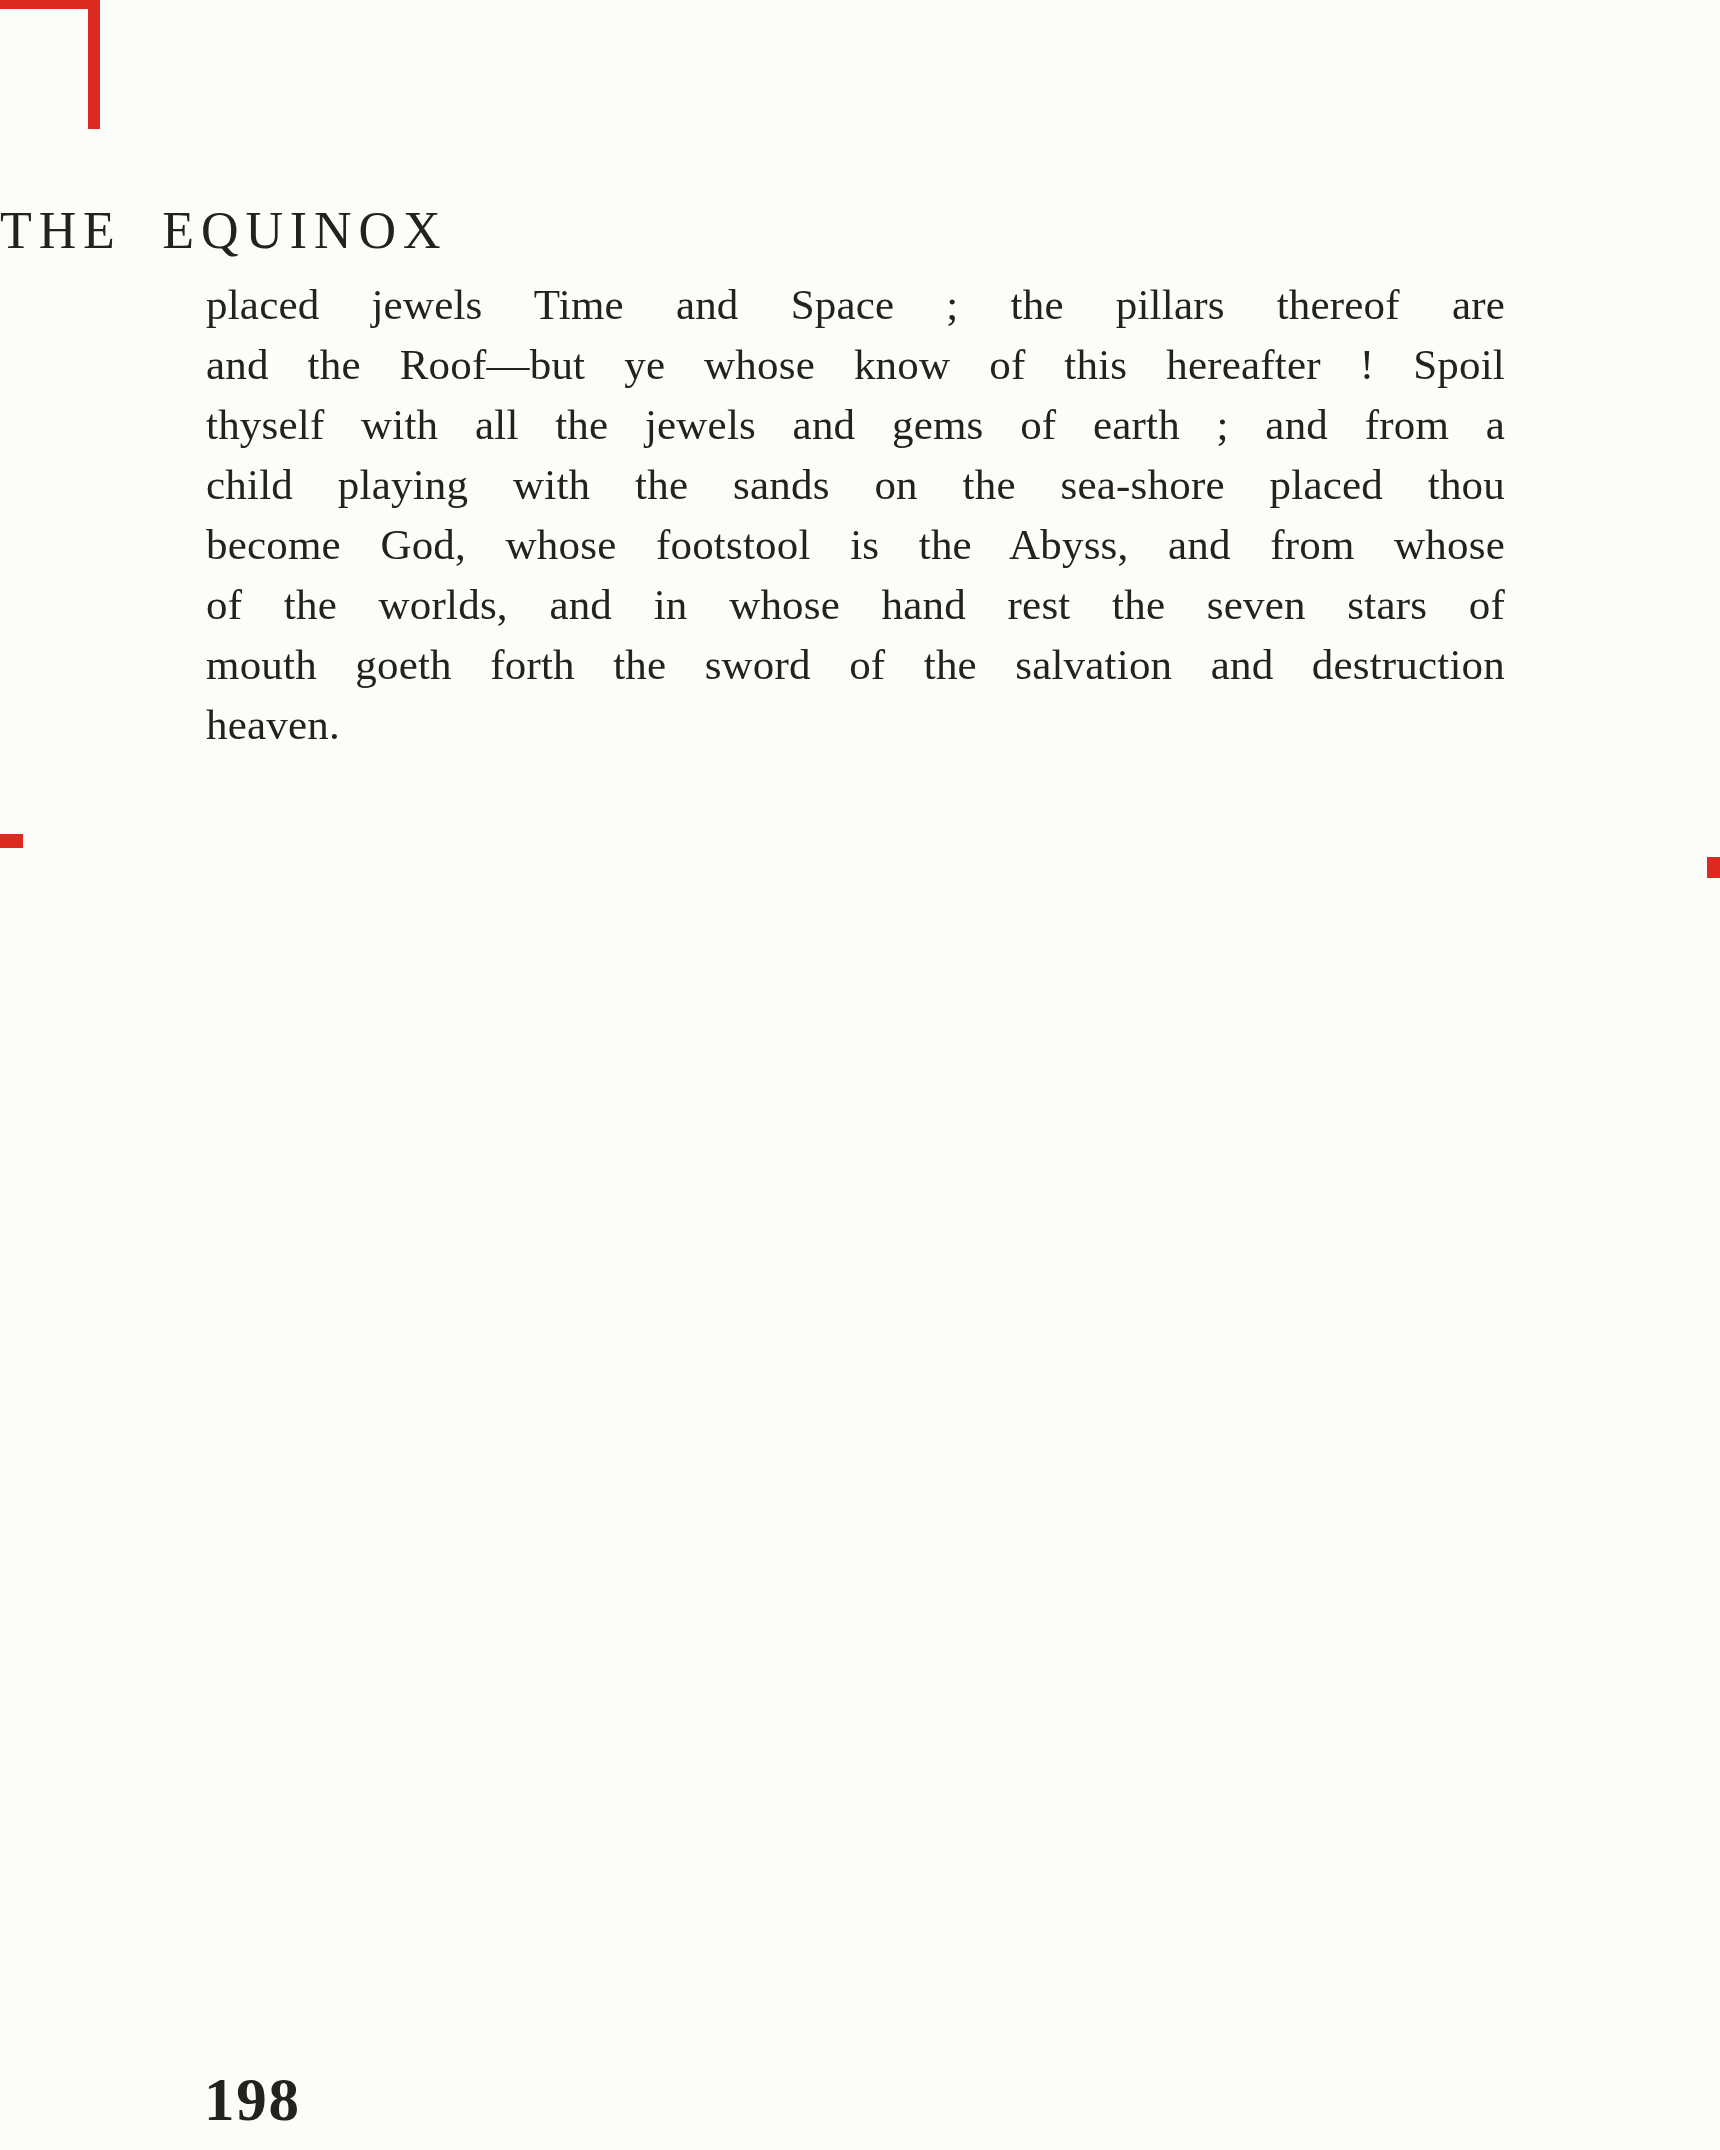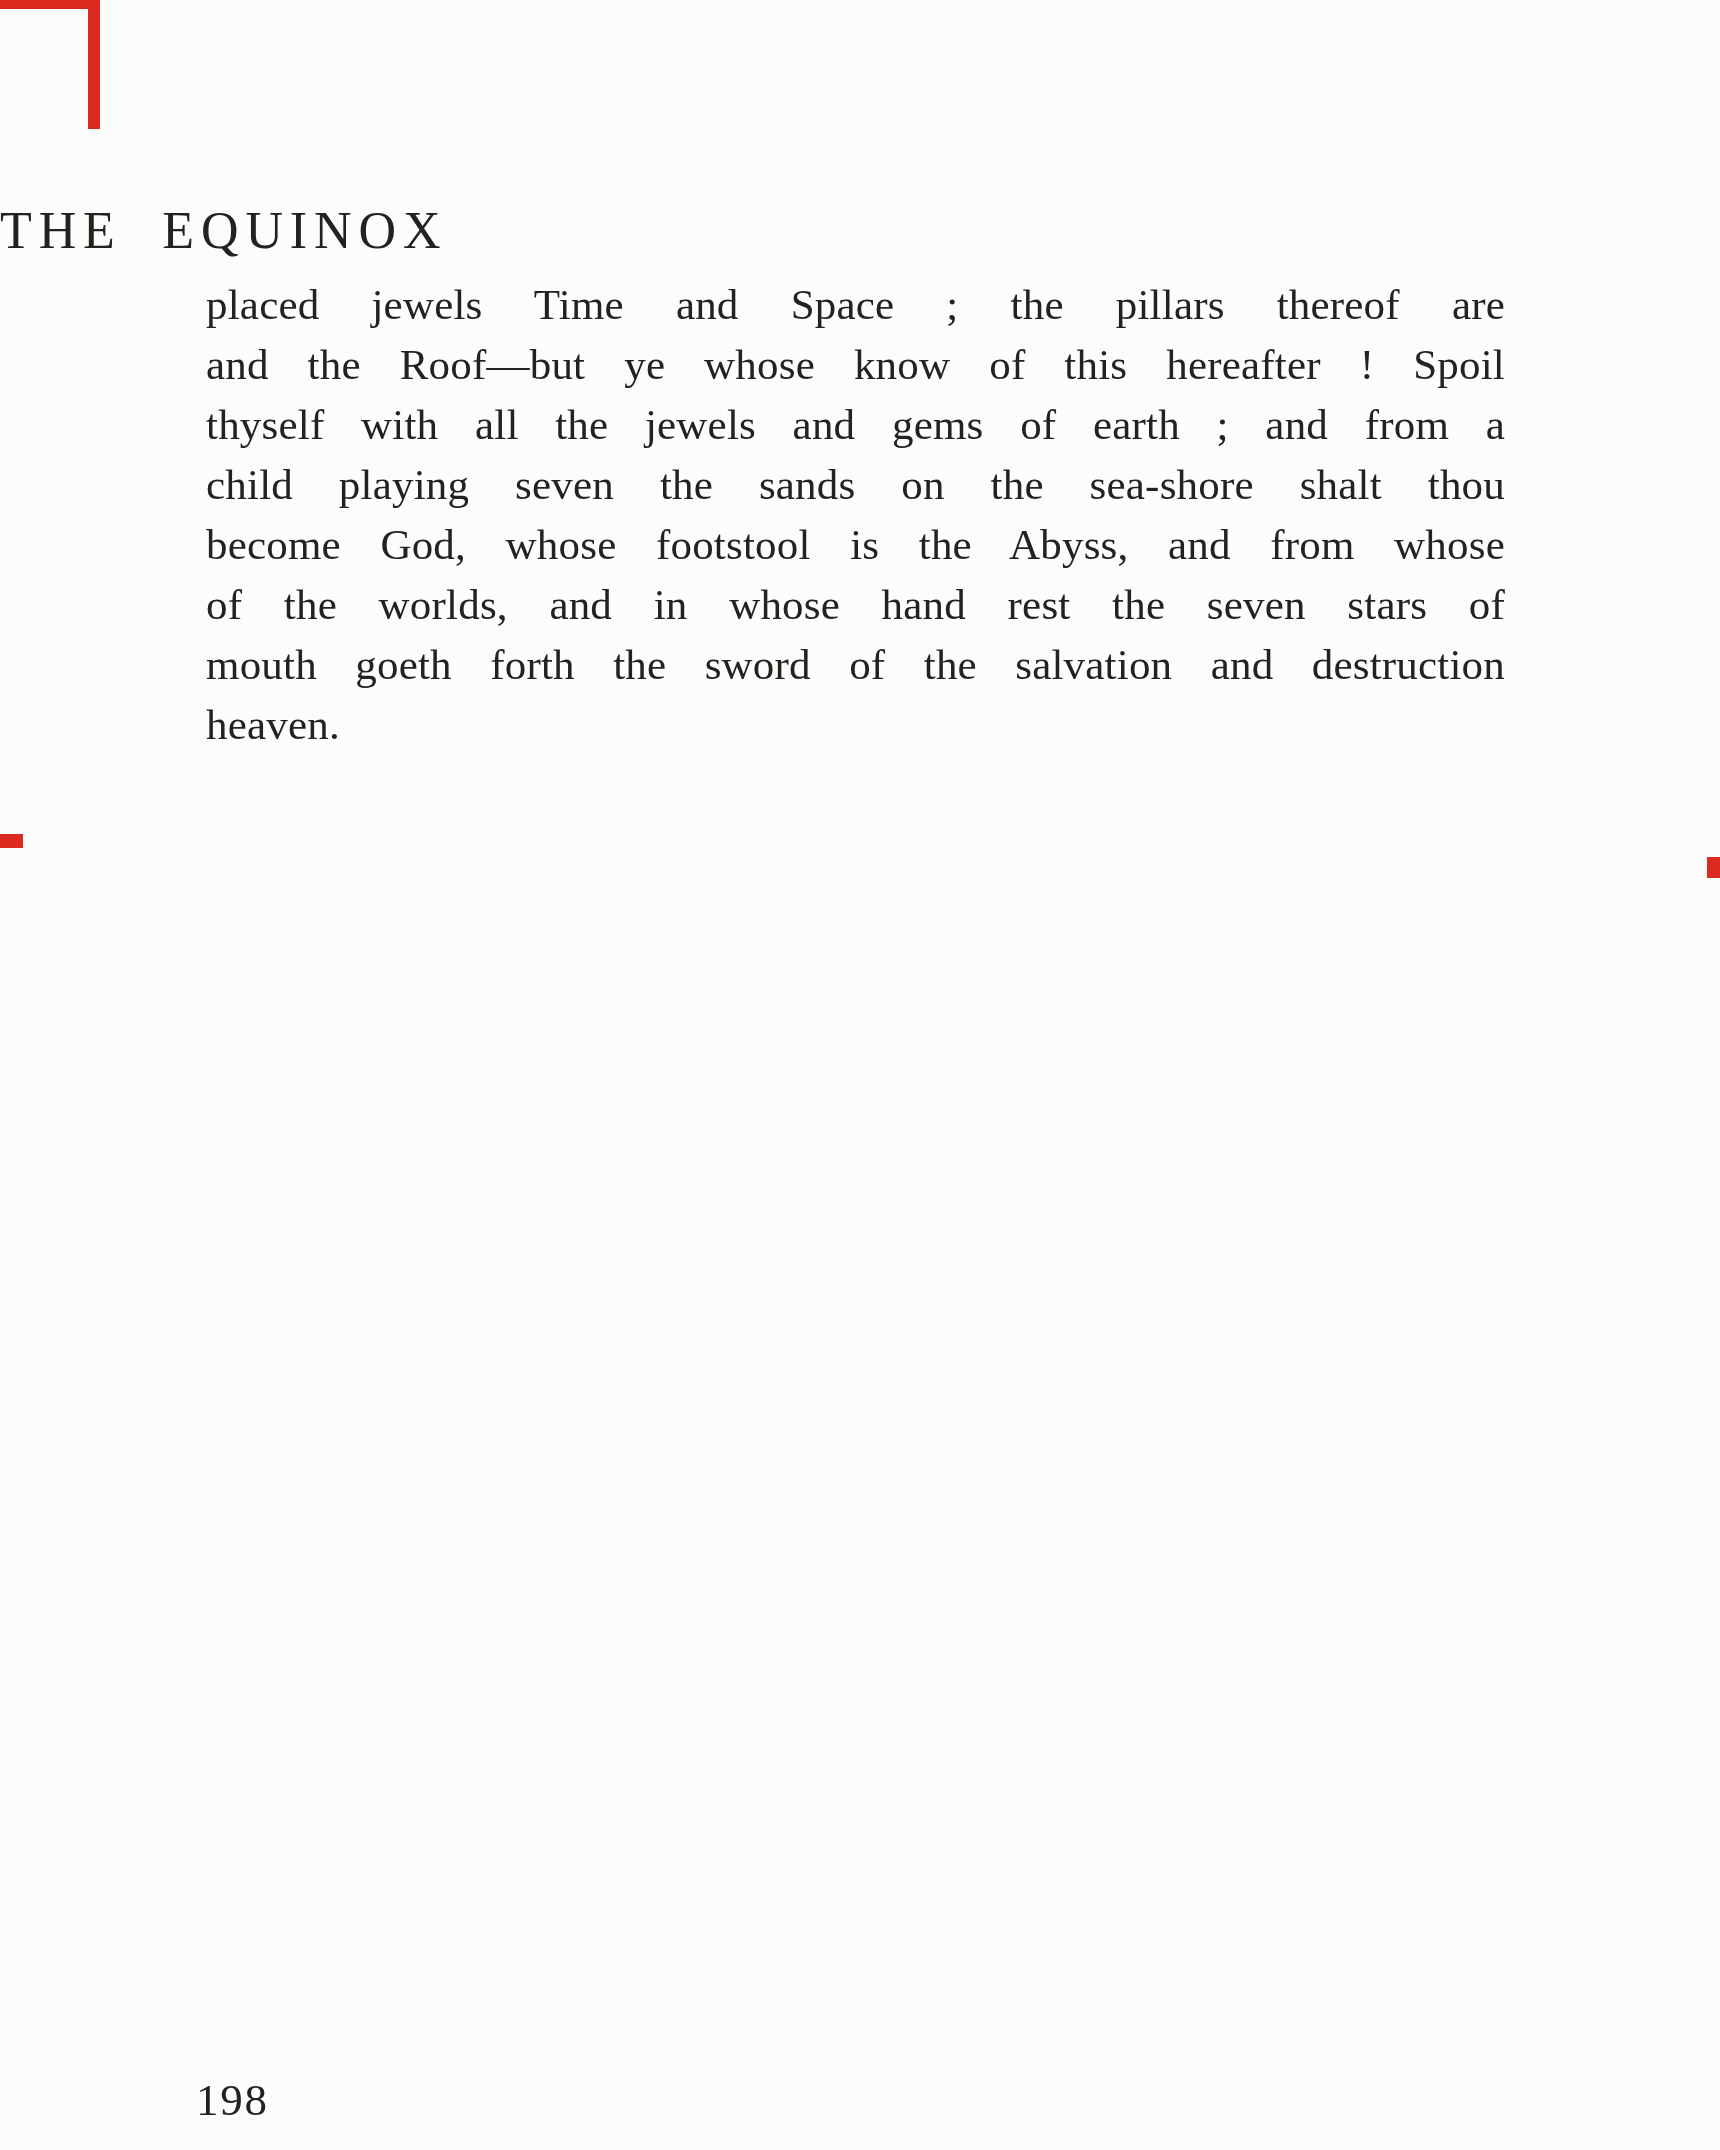--- a/index.html
+++ b/index.html
@@ -47,26 +47,27 @@
     text-align-last:justify;
     white-space:normal;
     letter-spacing:0.2px;
   }
   .text-line.last{
     text-align-last:left;
   }
   
   .page-number{
     position:absolute;
-    left:196px;
+    left:204px;
     top:2074px;
-    font-size:45px;
+    font-size:61px;
     line-height:52px;
     color:var(--ink);
     letter-spacing:1.7px;
+    font-weight:bold;
   }
   
   .scan-mark{position:absolute;background:var(--red);}
   .mark-top-left-v{left:88px;top:0;width:12px;height:129px;}
   .mark-top-left-h{left:0;top:0;width:91px;height:8.6px;}
   .mark-left-tick{left:0;top:834px;width:23px;height:13.8px;}
   .mark-right-tick{right:0;top:857px;width:13.8px;height:20.6px;}
 </style>
 </head>
 <body>
@@ -77,21 +78,21 @@
   <div class="scan-mark mark-top-left-h"></div>
   <div class="scan-mark mark-left-tick"></div>
   <div class="scan-mark mark-right-tick"></div>
 
   <div class="running-header">THE EQUINOX</div>
 
   <div class="body-text">
     <div class="text-line">placed jewels Time and Space ; the pillars thereof are</div>
     <div class="text-line">and the Roof—but ye whose know of this hereafter !  Spoil</div>
     <div class="text-line">thyself with all the jewels and gems of earth ; and from a</div>
-    <div class="text-line">child playing seven the sands on the sea-shore shalt thou</div>
+    <div class="text-line">child playing with the sands on the sea-shore placed thou</div>
     <div class="text-line">become God, whose footstool is the Abyss, and from whose</div>
     <div class="text-line">of the worlds, and in whose hand rest the seven stars of</div>
     <div class="text-line">mouth goeth forth the sword of the salvation and destruction</div>
     <div class="text-line last">heaven.</div>
   </div>
 
   <div class="page-number">198</div>
 
 </div>
 

